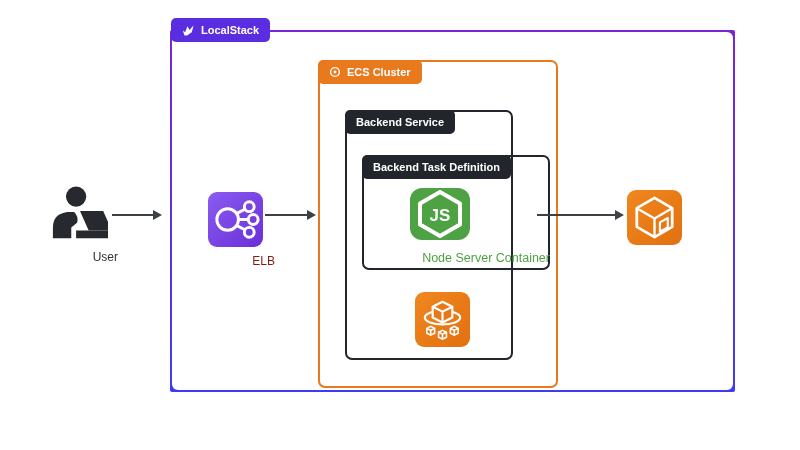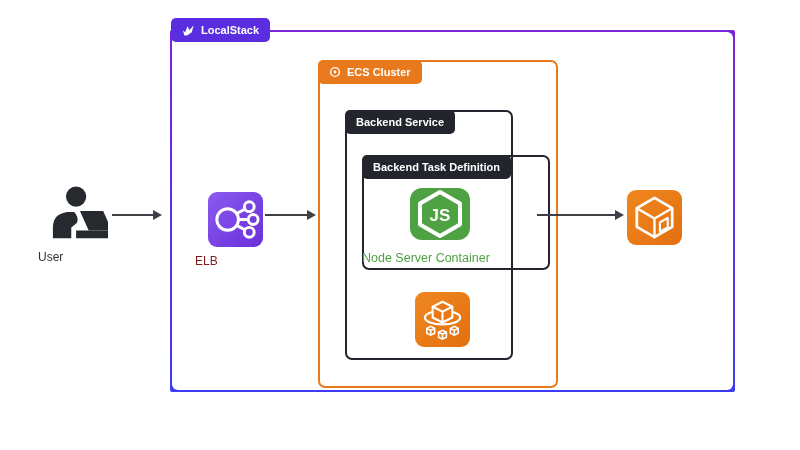--- a/index.html
+++ b/index.html
@@ -34,21 +34,21 @@
   .icon-sq { position:absolute; border-radius:9px; display:flex; align-items:center; justify-content:center; }
   .icon-elb { left:208px; top:192px; width:55px; height:55px;
               background:linear-gradient(135deg,#8a5bf0 0%,#6a2fd8 100%); }
   .icon-node { left:410px; top:188px; width:60px; height:52px; background:#4ea243; border-radius:12px; }
   .icon-ecs { left:415px; top:292px; width:55px; height:55px;
               background:linear-gradient(135deg,#f0871f 0%,#e2700f 100%); }
   .icon-ecr { left:627px; top:190px; width:55px; height:55px;
               background:linear-gradient(135deg,#f0871f 0%,#e2700f 100%); }
   .icon-user { left:50px; top:184px; width:58px; height:58px; }
   
-  .node-label { position:absolute; text-align:left; font-size:12px; }
+  .node-label { position:absolute; text-align:right; font-size:12px; }
   .lbl-user { left:38px;  top:250px; width:80px;  color:#2e3338; }
   .lbl-elb  { left:195px; top:254px; width:80px;  color:#7f1d1d; }
   .lbl-node { left:362px; top:251px; width:188px; color:#4ea243; font-size:12.5px; }
   .lbl-ecr  { left:594px; top:251px; width:120px; color:#e8791d; }
   
   .arrow-line { position:absolute; height:2px; background:#3d4146; top:214px; }
   .arrow-head {
     position:absolute; width:0; height:0; top:210px;
     border-top:5px solid transparent; border-bottom:5px solid transparent;
     border-left:9px solid #3d4146;

